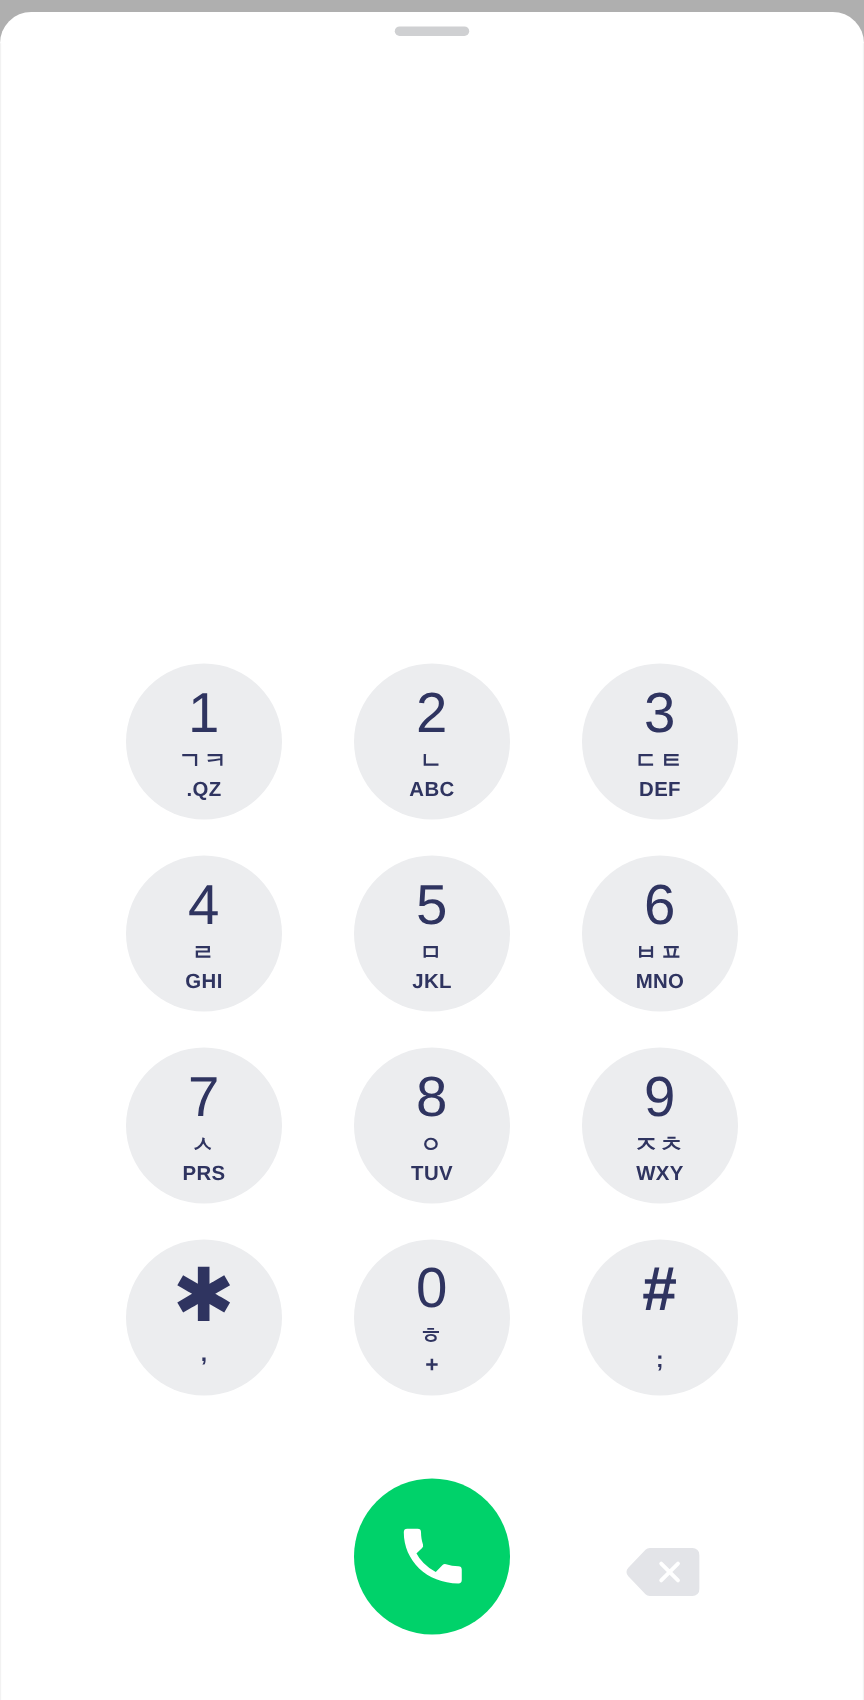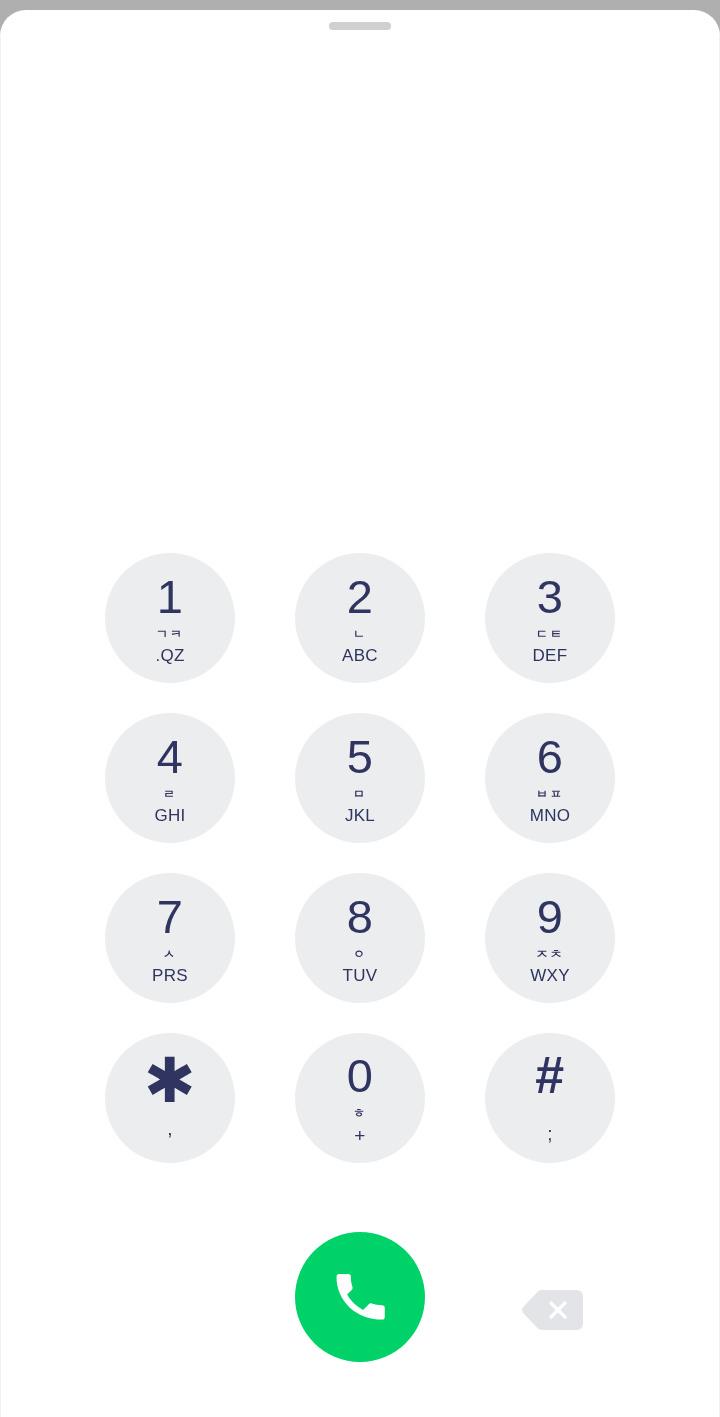--- a/index.html
+++ b/index.html
@@ -99,32 +99,32 @@
     line-height: 0.85;
   }
   .key .key-digit.star {
     font-size: 62px;
     line-height: 0.55;
     position: relative;
     top: 6px;
   }
 
   .key-sub-hangul {
-    font-size: 12px;
+    font-size: 19px;
     font-weight: 700;
     color: #2f3460;
     line-height: 1;
     margin-top: 8px;
     letter-spacing: 2px;
     min-height: 14px;
   }
 
   .key-sub-latin {
     font-size: 17px;
-    font-weight: 400;
+    font-weight: 700;
     color: #2f3460;
     line-height: 1;
     margin-top: 5px;
     letter-spacing: 0.3px;
     min-height: 15px;
   }
 
   .key-sub-latin.small-punct {
     font-size: 19px;
   }

